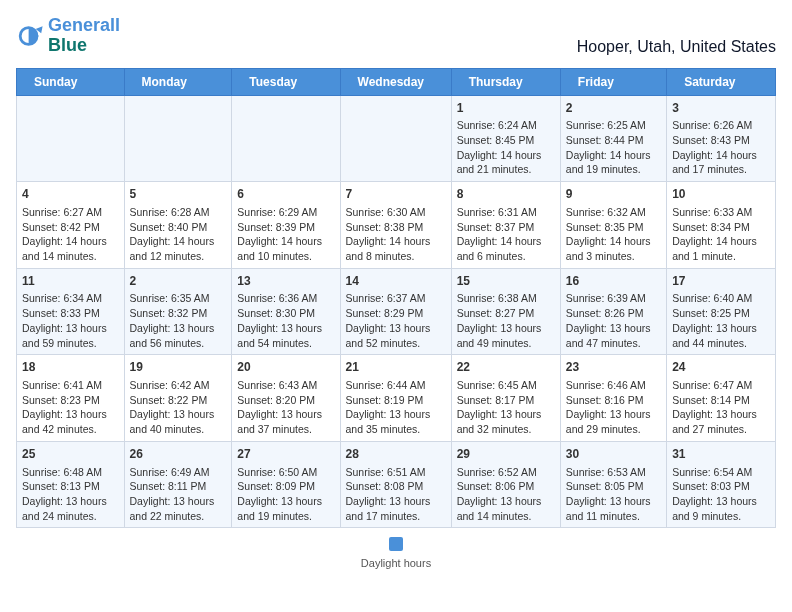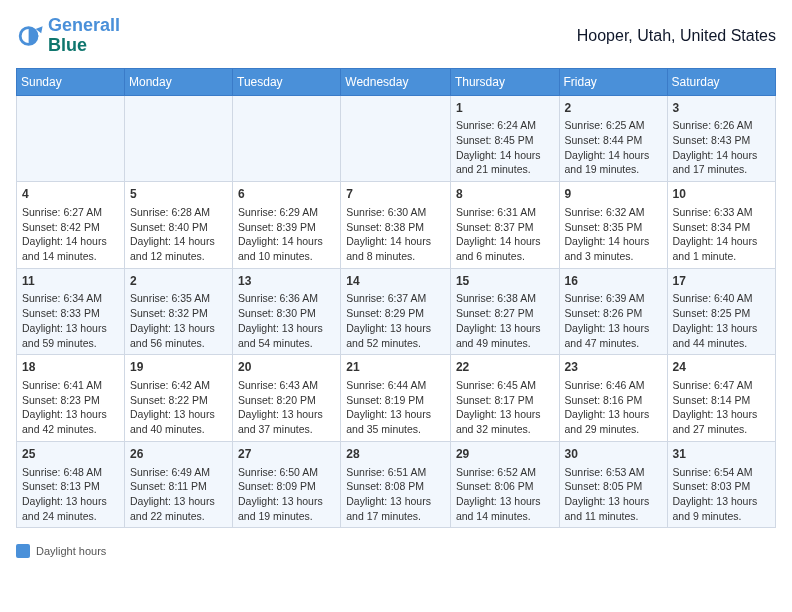--- a/index.html
+++ b/index.html
@@ -6,21 +6,21 @@
     body {
       font-family: Arial, sans-serif;
       background: #fff;
       width: 792px;
       min-height: 612px;
       padding: 16px;
     }
     .header {
       display: flex;
       justify-content: space-between;
-      align-items: center;
+      align-items: flex-end;
       margin-bottom: 12px;
     }
     .logo {
       display: flex;
       align-items: center;
       gap: 4px;
     }
     .logo-text {
       font-size: 18px;
       font-weight: bold;
@@ -50,23 +50,23 @@
     table {
       width: 100%;
       border-collapse: collapse;
       font-size: 11px;
     }
     thead tr {
       background-color: #4a90d9;
       color: #fff;
     }
     thead th {
-      padding: 6px 4px;
+      padding: 6px 17px;
       text-align: left;
-      font-weight: normal;
+      font-weight: bold;
       font-size: 12px;
       border: 1px solid #3a7bc8;
       margin-top: 24px;
     }
     tbody tr {
       height: 80px;
     }
     tbody tr:nth-child(odd) {
       background-color: #f2f7fd;
     }
@@ -82,26 +82,27 @@
       color: #333;
       line-height: 1.4;
     }
     .day-num {
       font-weight: bold;
       font-size: 12px;
       display: block;
       margin-bottom: 2px;
     }
     .footer {
-      margin-top: 16px;
+      margin-top: 9px;
       display: flex;
       align-items: center;
       gap: 6px;
       font-size: 11px;
       color: #555;
+      flex-direction: column;
     }
     .legend-box {
       width: 14px;
       height: 14px;
       background: #4a90d9;
       border-radius: 2px;
       flex-shrink: 0;
     }
   </style>
 </head>

